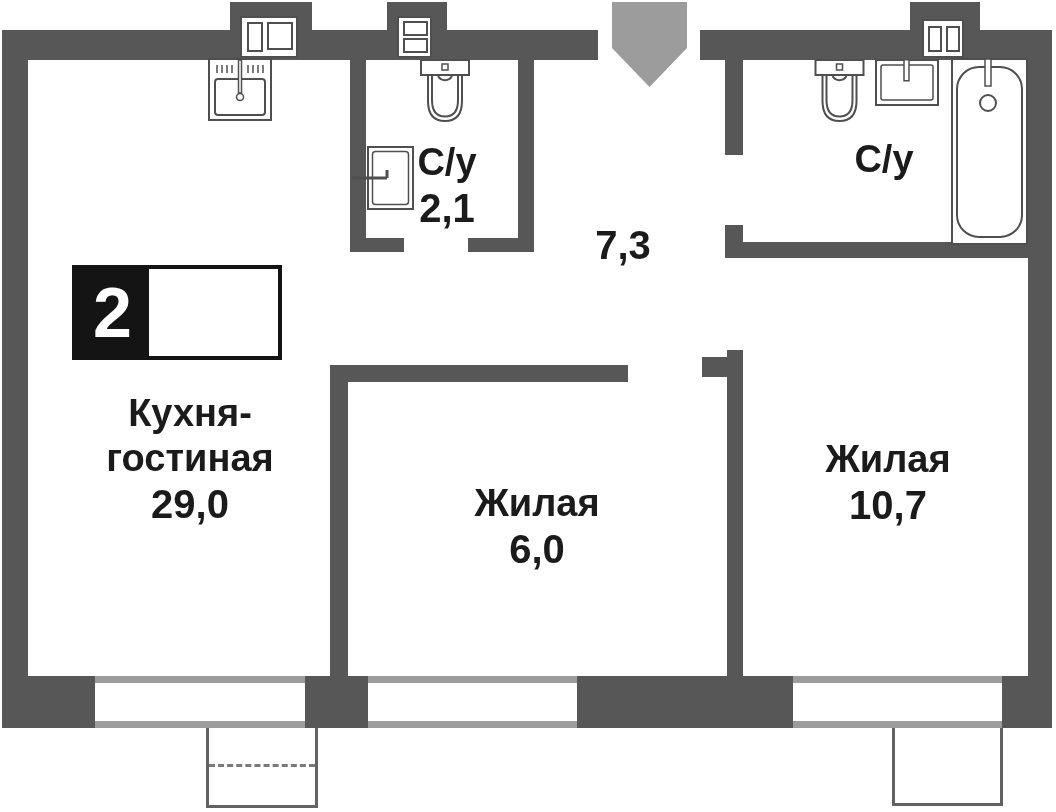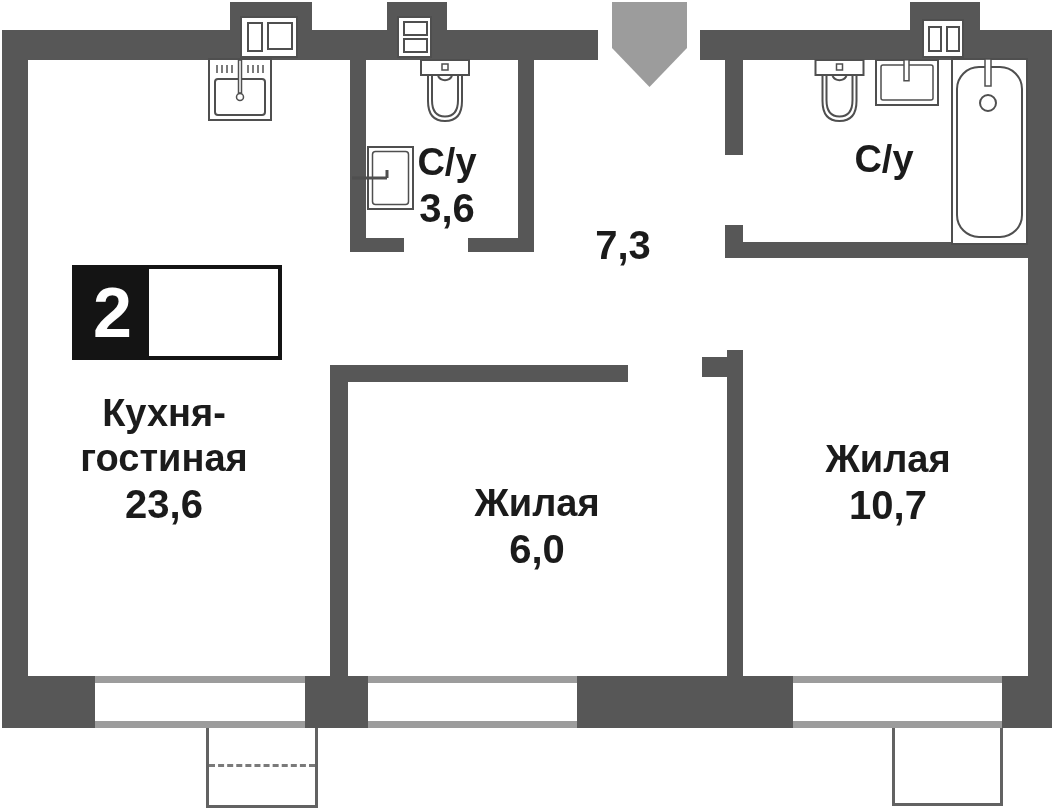--- a/index.html
+++ b/index.html
@@ -163,29 +163,29 @@
       <rect x="6" y="9" width="65" height="170" rx="22" stroke-width="2"></rect>
       <rect x="34" y="1" width="6" height="27" fill="#fff" stroke-width="1.5"></rect>
       <circle cx="37" cy="45" r="8" fill="#fff" stroke-width="2"></circle>
     </svg>
   </div>
 
   <div class="badge" style="left:72px;top:265px;width:210px;height:95px">
     <div class="badge-num">2</div>
   </div>
 
-  <div class="label" style="left:44px;top:391px;width:240px">
+  <div class="label" style="left:70px;top:391px;width:240px">
     <div class="lname">Кухня-</div>
     <div class="lname">гостиная</div>
-    <div class="larea">23,6</div>
+    <div class="larea">29,0</div>
   </div>
 
   <div class="label" style="left:377px;top:140px;width:140px">
     <div class="lname">С/у</div>
-    <div class="larea">3,6</div>
+    <div class="larea">2,1</div>
   </div>
 
   <div class="label" style="left:814px;top:137px;width:140px">
     <div class="lname">С/у</div>
   </div>
 
   <div class="label" style="left:563px;top:222px;width:120px">
     <div class="larea">7,3</div>
   </div>
 

